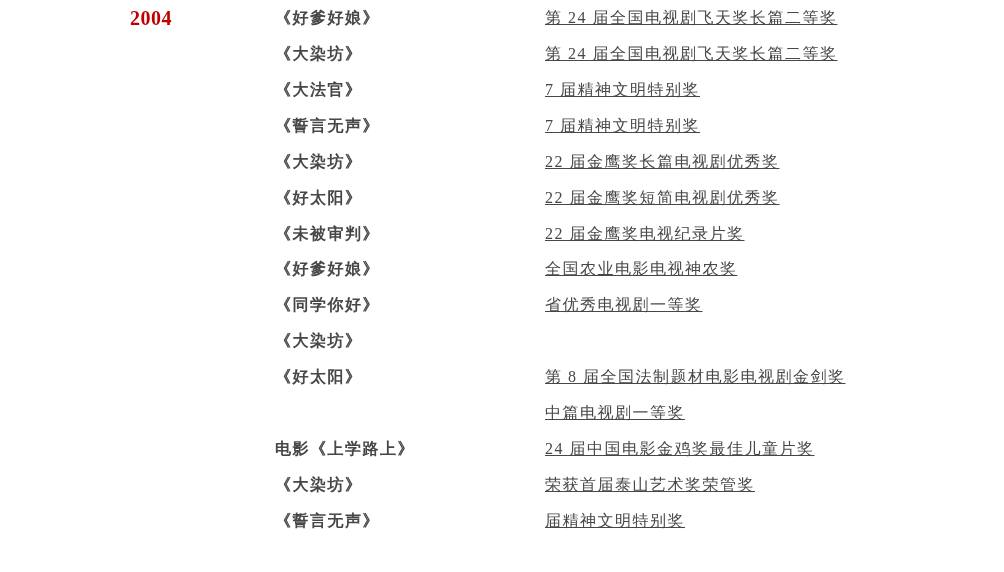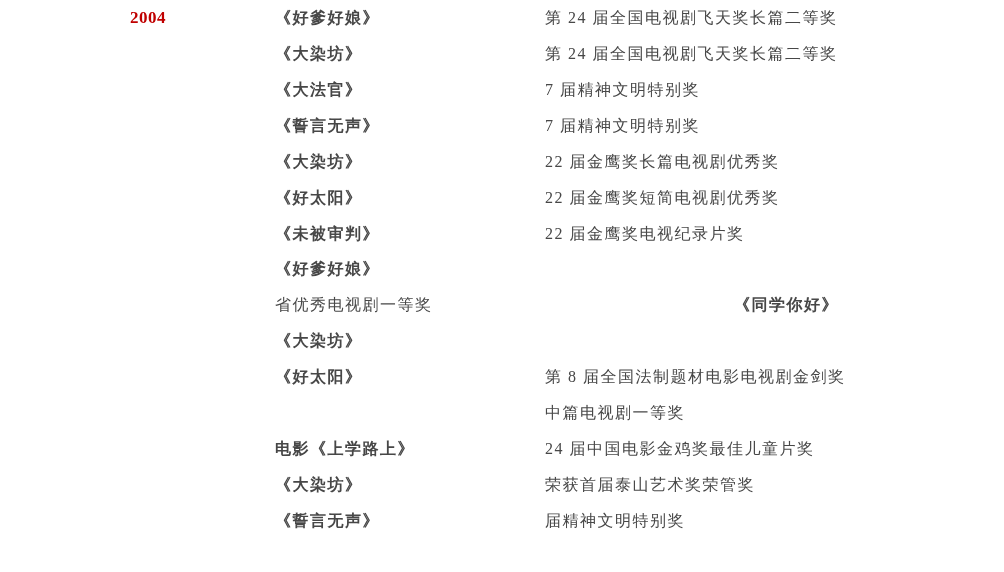--- a/index.html
+++ b/index.html
@@ -22,26 +22,26 @@
   }
   .cell {
     white-space: nowrap;
     line-height: 20px;
     overflow: visible;
   }
   .cell-year {
     margin-left: 130px;
     width: 145px;
     font-weight: bold;
-    font-size: 17px;
+    font-size: 20px;
     letter-spacing: 0.5px;
     color: var(--year-color, #c00000);
   }
   .cell-title { width: 270px; font-weight: bold; }
-  .cell-award { flex: 1; }
+  .cell-award { flex: 1; text-decoration: underline; }
 </style>
 </head>
 <body>
 
 <div class="doc">
   <div class="table">
 
     <div class="line">
       <div class="cell cell-year">2004</div>
       <div class="cell cell-title">《好爹好娘》</div>
@@ -80,26 +80,27 @@
 
     <div class="line">
       <div class="cell cell-year"></div>
       <div class="cell cell-title">《未被审判》</div>
       <div class="cell cell-award">22 届金鹰奖电视纪录片奖</div>
     </div>
 
     <div class="line">
       <div class="cell cell-year"></div>
       <div class="cell cell-title">《好爹好娘》</div>
+      <div class="cell cell-award">全国农业电影电视神农奖</div>
     </div>
 
     <div class="line">
       <div class="cell cell-year"></div>
+      <div class="cell cell-title">《同学你好》</div>
       <div class="cell cell-award">省优秀电视剧一等奖</div>
-      <div class="cell cell-title">《同学你好》</div>
     </div>
 
     <div class="line">
       <div class="cell cell-year"></div>
       <div class="cell cell-title">《大染坊》</div>
     </div>
 
     <div class="line">
       <div class="cell cell-year"></div>
       <div class="cell cell-title">《好太阳》</div>

